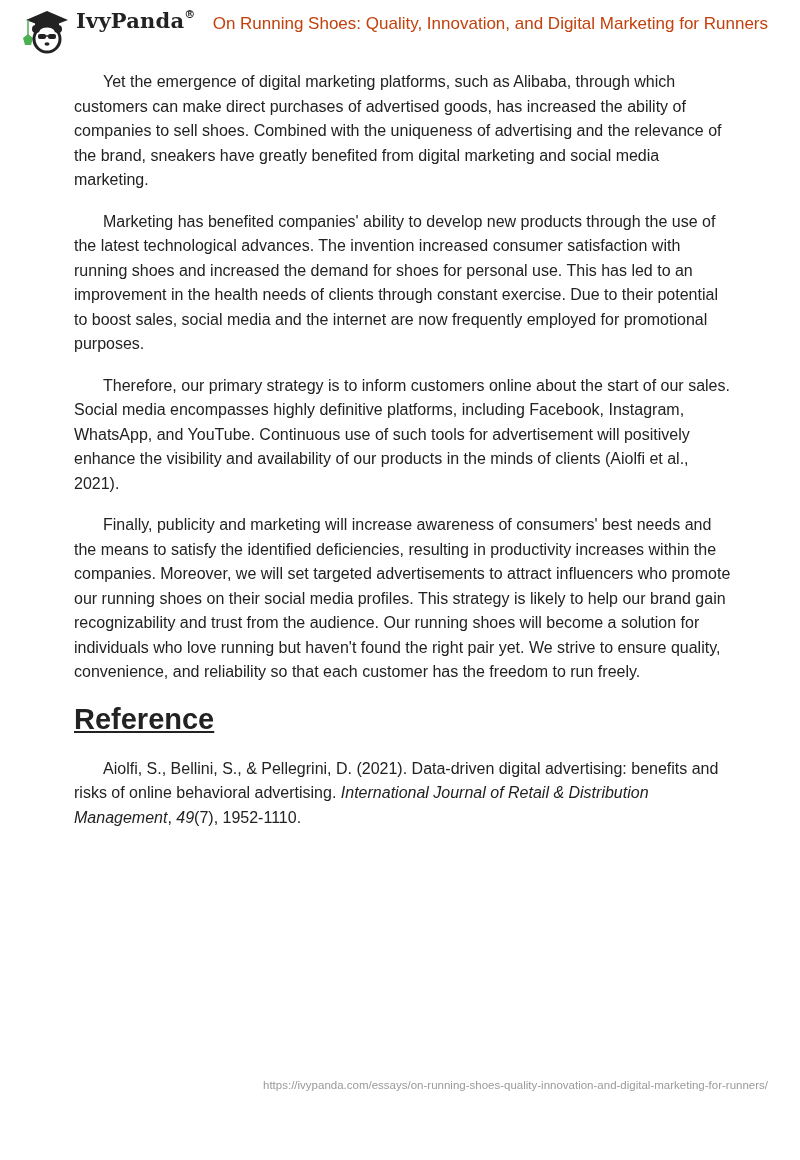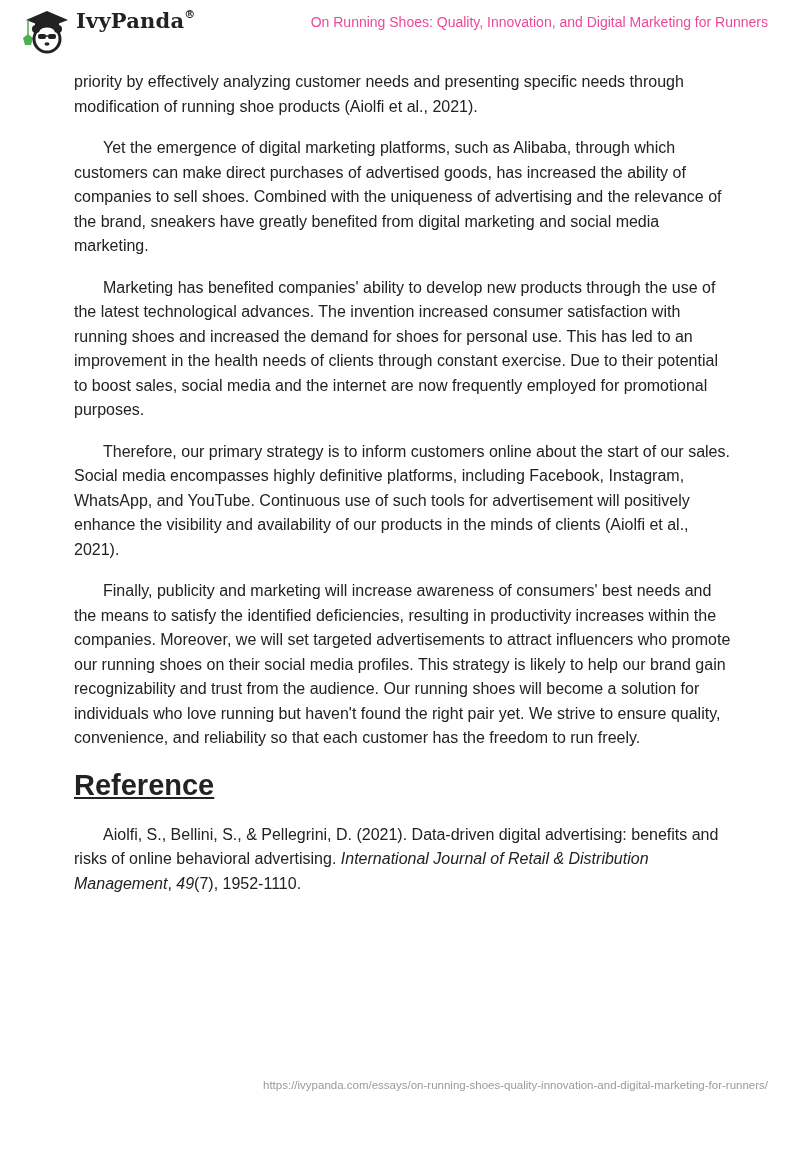--- a/index.html
+++ b/index.html
@@ -15,21 +15,21 @@
     display: flex; align-items: flex-start;
   }
   .logo-mark { width: 58px; height: 46px; }
   .logo-text {
     font-family: "DejaVu Serif", serif; font-weight: bold;
     font-size: 21px; color: #222; margin-left: 4px; letter-spacing: 0.2px;
   }
   .logo-text sup { font-size: 11px; position: relative; top: -2px; }
   .doc-title {
     position: absolute; right: 32px; top: 14px;
-    font-size: 14px; color: #ec4899;
+    font-size: 17px; color: #c2410c;
   }
   .content {
     position: absolute; left: 74px; top: 70px; width: 660px;
     font-size: 16px; line-height: 24.5px; color: #222;
   }
   .content p { margin: 0 0 17px 0; text-indent: 29px; }
   .content p.cont { text-indent: 0; }
   h2 {
     font-size: 29px; font-weight: bold; margin: 7px 0 21px 0;
     color: #222; line-height: 34px; text-decoration: underline;
@@ -57,21 +57,20 @@
       <rect x="34" y="26" width="8" height="5" rx="2" fill="#222"></rect>
       <line x1="32" y1="28" x2="34" y2="28" stroke="#222" stroke-width="1.5"></line>
       <ellipse cx="33" cy="36" rx="2.5" ry="1.8" fill="#222"></ellipse>
     </svg>
     <span class="logo-text"><span>IvyPanda</span><sup>®</sup></span>
   </div>
   <div class="doc-title">On Running Shoes: Quality, Innovation, and Digital Marketing for Runners</div>
 </div>
 
 <div class="content">
-  <p class="cont">priority by effectively analyzing customer needs and presenting specific needs through modification of running shoe products (Aiolfi et al., 2021).</p>
   <p>Yet the emergence of digital marketing platforms, such as Alibaba, through which customers can make direct purchases of advertised goods, has increased the ability of companies to sell shoes. Combined with the uniqueness of advertising and the relevance of the brand, sneakers have greatly benefited from digital marketing and social media marketing.</p>
   <p>Marketing has benefited companies' ability to develop new products through the use of the latest technological advances. The invention increased consumer satisfaction with running shoes and increased the demand for shoes for personal use. This has led to an improvement in the health needs of clients through constant exercise. Due to their potential to boost sales, social media and the internet are now frequently employed for promotional purposes.</p>
   <p>Therefore, our primary strategy is to inform customers online about the start of our sales. Social media encompasses highly definitive platforms, including Facebook, Instagram, WhatsApp, and YouTube. Continuous use of such tools for advertisement will positively enhance the visibility and availability of our products in the minds of clients (Aiolfi et al., 2021).</p>
   <p>Finally, publicity and marketing will increase awareness of consumers' best needs and the means to satisfy the identified deficiencies, resulting in productivity increases within the companies. Moreover, we will set targeted advertisements to attract influencers who promote our running shoes on their social media profiles. This strategy is likely to help our brand gain recognizability and trust from the audience. Our running shoes will become a solution for individuals who love running but haven't found the right pair yet. We strive to ensure quality, convenience, and reliability so that each customer has the freedom to run freely.</p>
 
   <h2>Reference</h2>
 
   <p class="ref"><span>Aiolfi, S., Bellini, S., &amp; Pellegrini, D. (2021). Data-driven digital advertising: benefits and risks of online behavioral advertising. </span><em>International Journal of Retail &amp; Distribution Management</em><span>, </span><em>49</em><span>(7), 1952-1110.</span></p>
 </div>
 

